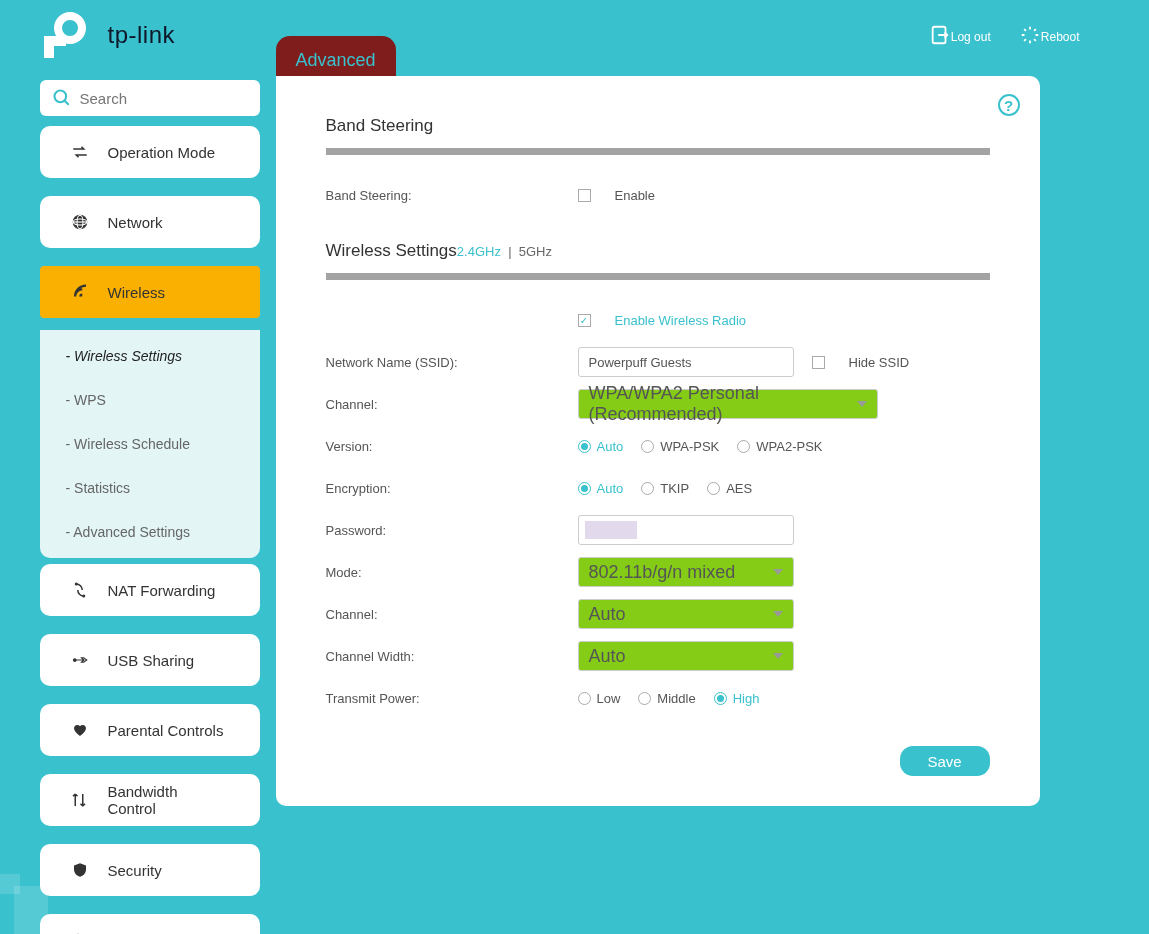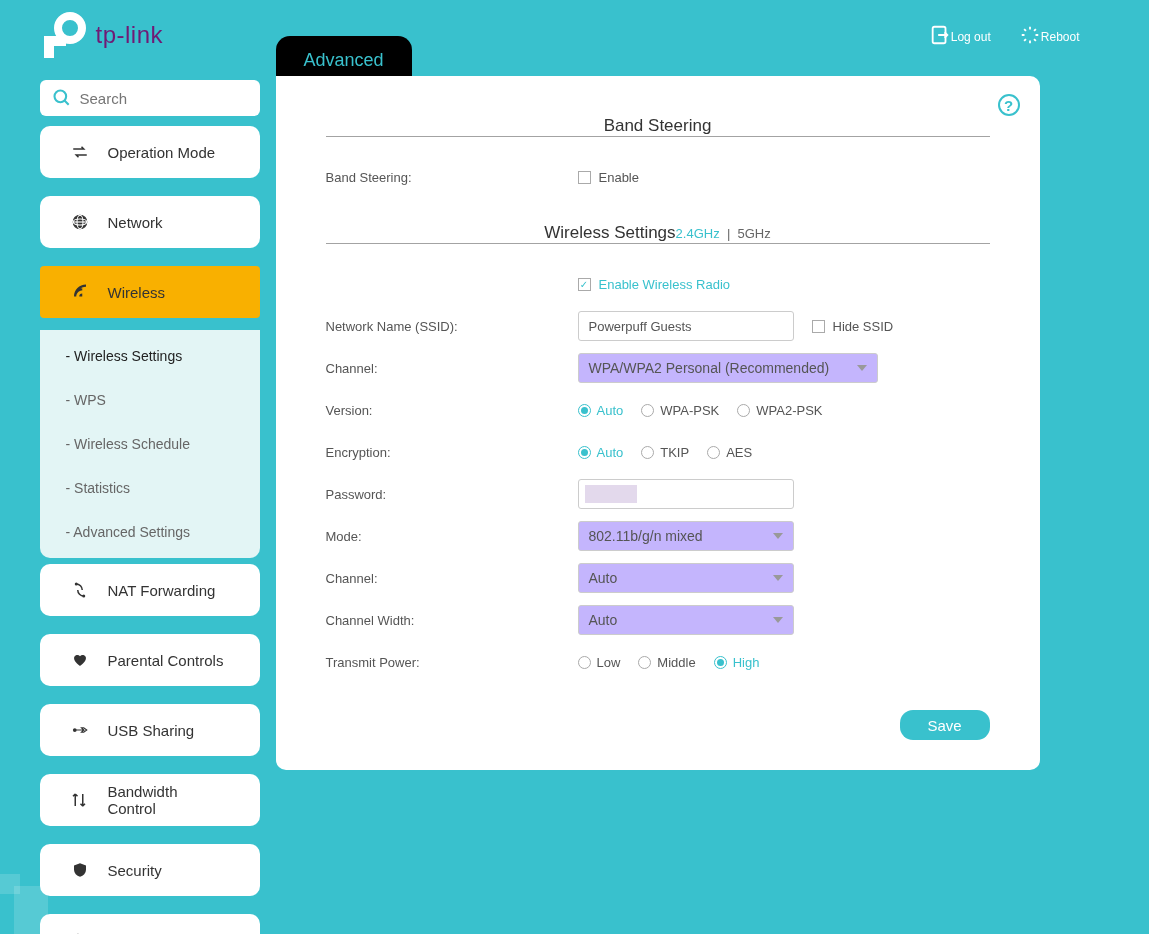--- a/index.html
+++ b/index.html
@@ -1,75 +1,75 @@
 <!DOCTYPE html>
 <html><head>
 <meta charset="utf-8">
 <style>
   * { box-sizing: border-box; margin: 0; padding: 0; font-family: Arial, Helvetica, sans-serif; }
   body { background: #39c1cd; width: 1149px; height: 934px; overflow: hidden; position: relative; }
   .page { width: 1090px; margin: 0 auto; position: relative; }
 
   
-  .logo { position: absolute; top: 10px; left: 10px; display: flex; align-items: center; color: #701a75; }
+  .logo { position: absolute; top: 10px; left: 10px; display: flex; align-items: center; color: #0f172a; gap: 12px; }
   .logo svg { width: 50px; height: 50px; margin-right: 6px; }
   .logo-text { font-size: 24px; font-weight: 300; letter-spacing: 0.5px; }
 
   .header-actions { position: absolute; top: 24px; right: 40px; display: flex; gap: 28px; }
   .header-action { display: flex; flex-direction: row; align-items: center; color: #fff; font-size: 12px; cursor: pointer; }
   .header-action svg { width: 22px; height: 22px; margin-bottom: 3px; }
 
   
   .sidebar { position: absolute; top: 80px; left: 10px; width: 220px; }
   .search-wrap { background: #fff; border-radius: 6px; height: 36px; display: flex; align-items: center; padding: 0 12px; margin-bottom: 10px; }
   .search-wrap svg { width: 20px; height: 20px; color: #39c1cd; flex-shrink: 0; margin-right: 8px; }
   .search-wrap input { border: none; outline: none; font-size: 15px; width: 100%; color: #888; }
 
   .nav-item { background: #fff; border-radius: 10px; height: 52px; display: flex; align-items: center; padding: 0 30px; margin-bottom: 18px; cursor: pointer; font-size: 15px; color: #333; }
   .nav-item.active { background: #f9b000; border-radius: 4px; }
   .nav-item .nav-icon { width: 20px; margin-right: 18px; display:flex; align-items:center; justify-content:center; }
   .nav-item .nav-icon svg { width:18px; height:18px; }
 
   .sub-items { background: #e3f5f5; margin-top: -6px; margin-bottom: 6px; border-bottom-left-radius:10px; border-bottom-right-radius:10px; padding: 4px 0; }
   .sub-item { padding: 14px 26px; font-size: 14px; color: #666; cursor: pointer; }
-  .sub-item.active { color: #222; }
+  .sub-item.active { color: #222; font-style: italic; }
 
   
   .topnav { position: absolute; top: 36px; left: 246px; }
-  .tab { background: #000000; border-top-left-radius: 14px; border-top-right-radius: 14px; padding: 14px 28px 10px; font-size: 18px; color: #39c1cd; display:inline-block; }
+  .tab { background: #7f1d1d; border-top-left-radius: 14px; border-top-right-radius: 14px; padding: 14px 20px 10px; font-size: 18px; color: #39c1cd; display:inline-block; }
 
   
   .content { position: absolute; top: 76px; left: 246px; width: 764px; background: #fff; border-radius: 0 10px 10px 10px; min-height: 620px; padding: 40px 50px 30px 50px; }
 
   .help-circle { position: absolute; top: 18px; right: 20px; width: 22px; height: 22px; border: 2px solid #39c1cd; border-radius: 50%; color: #39c1cd; font-size: 15px; font-weight: bold; display:flex; align-items:center; justify-content:center; cursor:pointer; }
 
-  .section-title { font-size: 17px; color: #333; padding-bottom: 0; border-bottom: 1px solid #a3a3a3; margin-bottom: 22px; display:flex; align-items:center; justify-content:center; }
+  .section-title { font-size: 17px; color: #333; padding-bottom: 12px; border-bottom: 7px solid #a3a3a3; margin-bottom: 22px; display:flex; align-items:center; justify-content:flex-start; }
   .section-title .band-toggle { font-size: 13px; color: #666; }
   .section-title .band-toggle .active-band { color: #39c1cd; }
 
   .form-row { display: flex; align-items: center; min-height: 36px; margin-bottom: 6px; font-size: 13px; color: #555; }
   .form-label { width: 252px; flex-shrink: 0; }
   .form-control { display: flex; align-items: center; gap: 18px; flex-wrap: wrap; }
 
-  .cb-wrap { display: inline-flex; align-items: center; gap: 8px; cursor: pointer; }
+  .cb-wrap { display: inline-flex; align-items: center; gap: 24px; cursor: pointer; }
   .cb { width: 13px; height: 13px; border: 1px solid #aaa; display:inline-flex; align-items:center; justify-content:center; font-size:10px; color:#39c1cd; background:#fff; }
   .cb.checked::after { content:"✓"; }
   .cb-label.accent { color: #39c1cd; }
 
   .radio-wrap { display: inline-flex; align-items: center; gap: 6px; cursor: pointer; }
   .rb { width: 13px; height: 13px; border-radius: 50%; border: 1px solid #aaa; display:inline-flex; align-items:center; justify-content:center; }
   .rb.checked { border-color: #39c1cd; }
   .rb.checked::after { content:""; width:7px; height:7px; border-radius:50%; background:#39c1cd; }
   .radio-label.accent { color: #39c1cd; }
 
   .text-input { width: 216px; height: 30px; border: 1px solid #ccc; border-radius: 3px; padding: 0 10px; font-size: 13px; color: #555; outline:none; }
   .pw-input { position: relative; width:216px; height:30px; border:1px solid #ccc; border-radius:3px; background:#fff; }
   .pw-mask { position:absolute; left:6px; top:5px; width:52px; height:18px; background:#e3d9ec; }
 
-  .select-box { width:216px; height:30px; border:1px solid #ccc; border-radius:3px; padding:0 10px; display:flex; align-items:center; justify-content:space-between; font-size:14px; color:#555; cursor:pointer; background:#c4b5fd; }
+  .select-box { width:216px; height:30px; border:1px solid #ccc; border-radius:3px; padding:0 10px; display:flex; align-items:center; justify-content:space-between; font-size:18px; color:#555; cursor:pointer; background:#84cc16; }
   .select-box.wide { width: 300px; }
   .select-box .tri { width:0; height:0; border-left:5px solid transparent; border-right:5px solid transparent; border-top:6px solid #999; }
 
   .save-btn { float: right; background:#39c1cd; color:#fff; border:none; border-radius:13px; width:90px; height:30px; font-size:15px; cursor:pointer; margin-top:24px; }
 
   
   .deco { position:absolute; bottom:0; left:0; width:60px; height:80px; }
   .deco .sq { position:absolute; background: rgba(255,255,255,0.15); }
 </style>
 </head>
@@ -155,33 +155,33 @@
             <path d="M7 4a8 8 0 0 1 8 8M17 20a8 8 0 0 1-8-8"></path>
             <circle cx="7" cy="4" r="1" fill="#333"></circle>
             <circle cx="17" cy="20" r="1" fill="#333"></circle>
           </svg>
         </span>
       <span>NAT Forwarding</span>
     </div>
     <div class="nav-item">
       <span class="nav-icon">
           <svg viewBox="0 0 24 24" fill="#333">
-            <path d="M12 20s-8-5-8-11a4.5 4.5 0 0 1 8-2 4.5 4.5 0 0 1 8 2c0 6-8 11-8 11z"></path>
-          </svg>
-        </span>
-      <span>Parental Controls</span>
-    </div>
-    <div class="nav-item">
-      <span class="nav-icon">
-          <svg viewBox="0 0 24 24" fill="#333">
             <circle cx="5" cy="12" r="2.5"></circle>
             <path d="M5 12h12l-3-3h3l4 3-4 3h-3l3-3" stroke="#333" stroke-width="1.5" fill="none"></path>
           </svg>
         </span>
       <span>USB Sharing</span>
+    </div>
+    <div class="nav-item">
+      <span class="nav-icon">
+          <svg viewBox="0 0 24 24" fill="#333">
+            <path d="M12 20s-8-5-8-11a4.5 4.5 0 0 1 8-2 4.5 4.5 0 0 1 8 2c0 6-8 11-8 11z"></path>
+          </svg>
+        </span>
+      <span>Parental Controls</span>
     </div>
     <div class="nav-item">
       <span class="nav-icon">
           <svg viewBox="0 0 24 24" stroke="#333" stroke-width="2" fill="none">
             <path d="M7 4v16M7 4l-3 3M7 4l3 3M17 20V4M17 20l-3-3M17 20l3-3"></path>
           </svg>
         </span>
       <span>Bandwidth Control</span>
     </div>
     <div class="nav-item">

